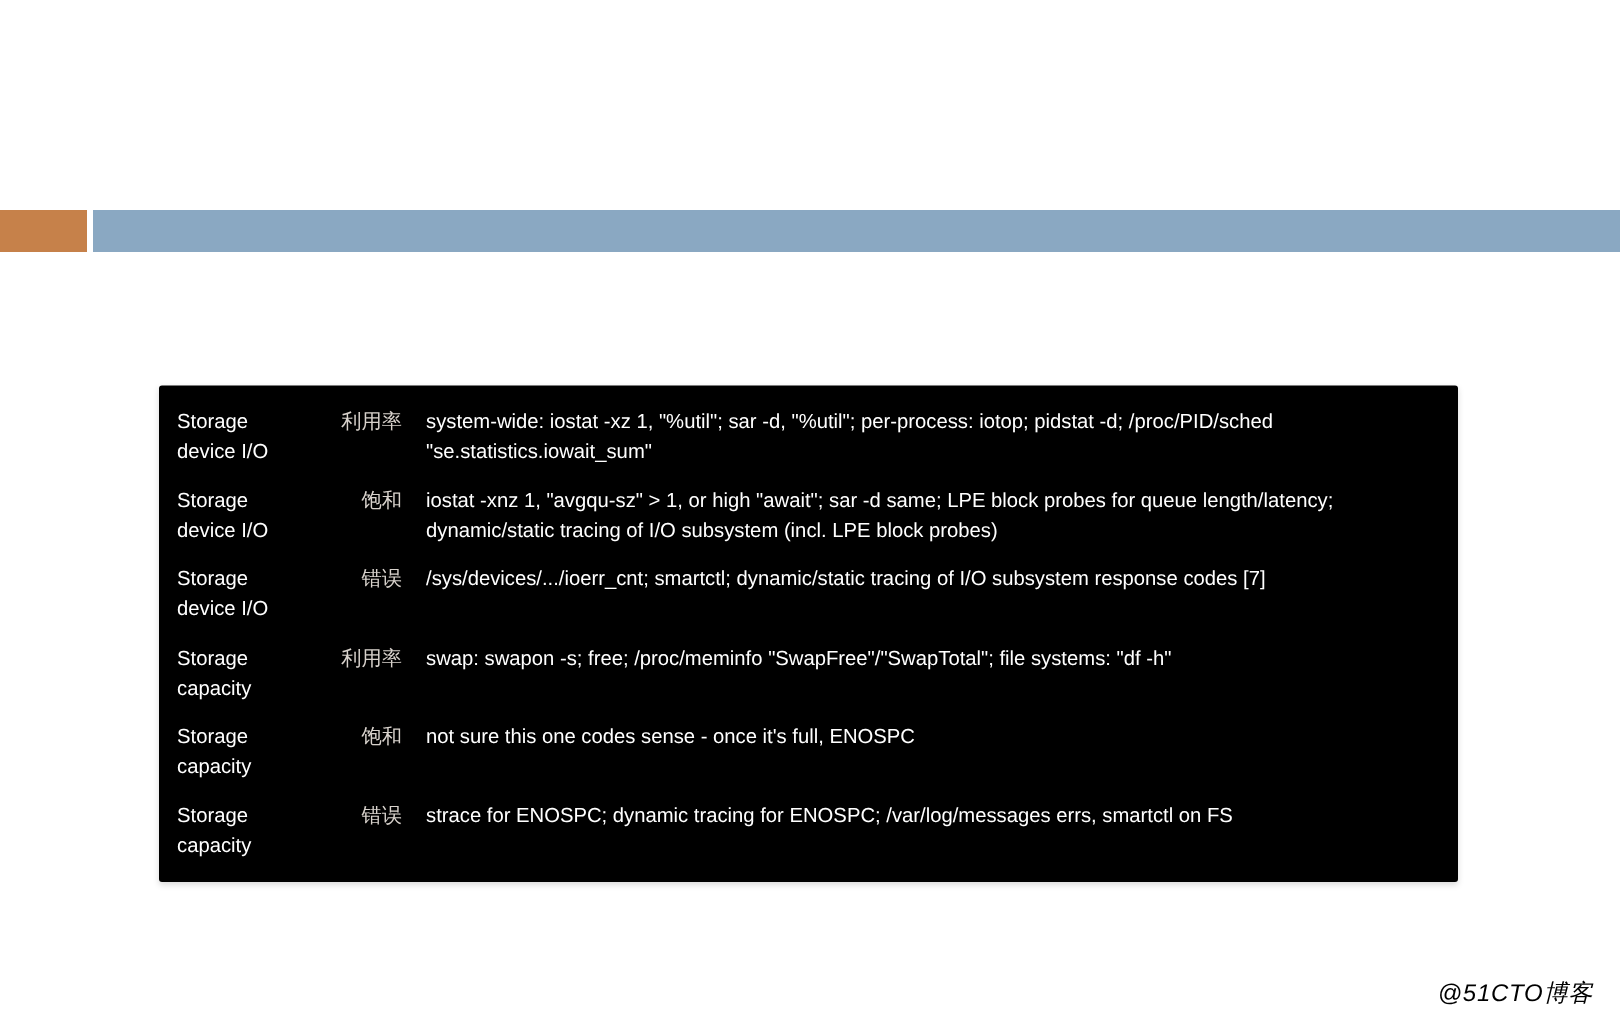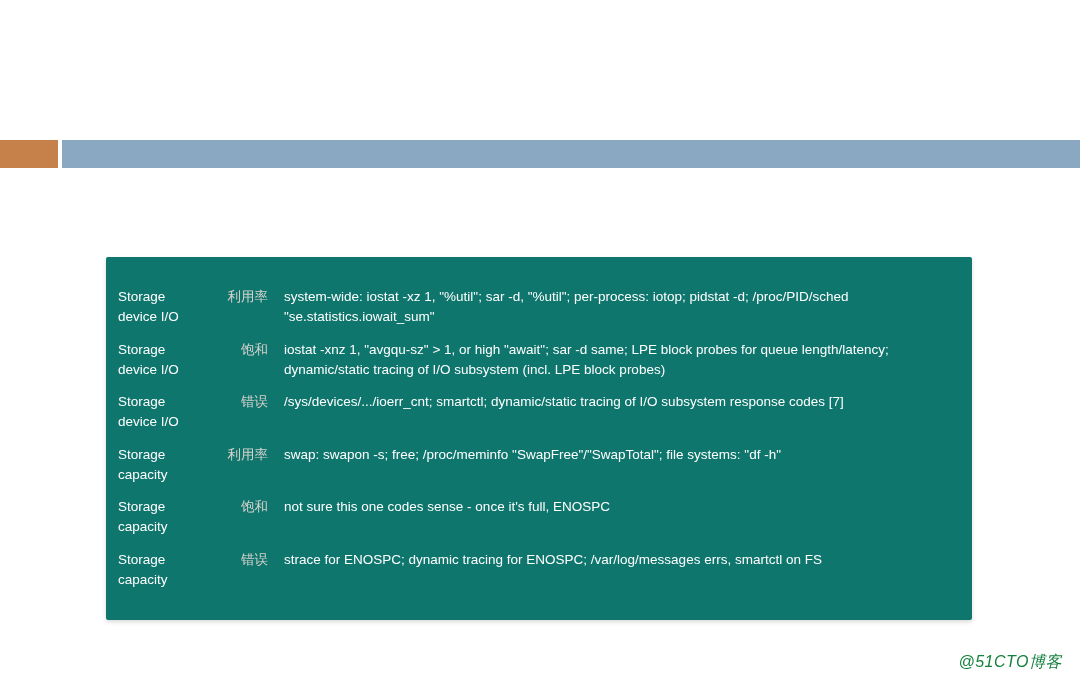--- a/index.html
+++ b/index.html
@@ -1,26 +1,26 @@
 <!DOCTYPE html>
 <html><head>
 <meta charset="utf-8">
 <style>
   * { box-sizing: border-box; margin: 0; padding: 0; }
   html, body { width: 1080px; height: 683px; background: #fff; font-family: "Segoe UI", "Microsoft YaHei", Arial, sans-serif; position: relative; overflow: hidden; }
   .top-deco { position: absolute; top: 140px; left: 0; right: 0; height: 28px; }
   .top-deco .orange { position: absolute; left: 0; top: 0; width: 60px; height: 28px; background: #c6814a; border-right: 2px solid #fff; }
   .top-deco .blue { position: absolute; left: 62px; top: 0; right: 0; height: 28px; background: #8aa8c2; }
-  .content-box { position: absolute; top: 257px; left: 106px; width: 866px; background: #0f766e; color: #f5f3f1; font-size: 13.5px; line-height: 1.5; padding: 24px 0; box-shadow: 0 2px 4px rgba(0,0,0,0.15); border-radius: 2px; }
+  .content-box { position: absolute; top: 257px; left: 106px; width: 866px; background: #000000; color: #f5f3f1; font-size: 13.5px; line-height: 1.5; padding: 8px 0; box-shadow: 0 2px 4px rgba(0,0,0,0.15); border-radius: 2px; }
   table { width: 100%; border-collapse: collapse; }
   td { vertical-align: top; padding: 6px 8px; }
   td.col1 { width: 90px; padding-left: 12px; color: #fff; }
   td.col2 { width: 80px; color: #d8d2cc; text-align: right; }
   td.col3 { color: #fff; padding-right: 14px; }
-  .watermark { position: absolute; right: 18px; bottom: 10px; color: #15803d; font-size: 16px; font-style: italic; letter-spacing: 0.5px; }
+  .watermark { position: absolute; right: 18px; bottom: 10px; color: #000000; font-size: 16px; font-style: italic; letter-spacing: 0.5px; }
 </style>
 </head>
 <body>
 
 <div class="top-deco">
   <div class="orange"></div>
   <div class="blue"></div>
 </div>
 
 <div class="content-box">

